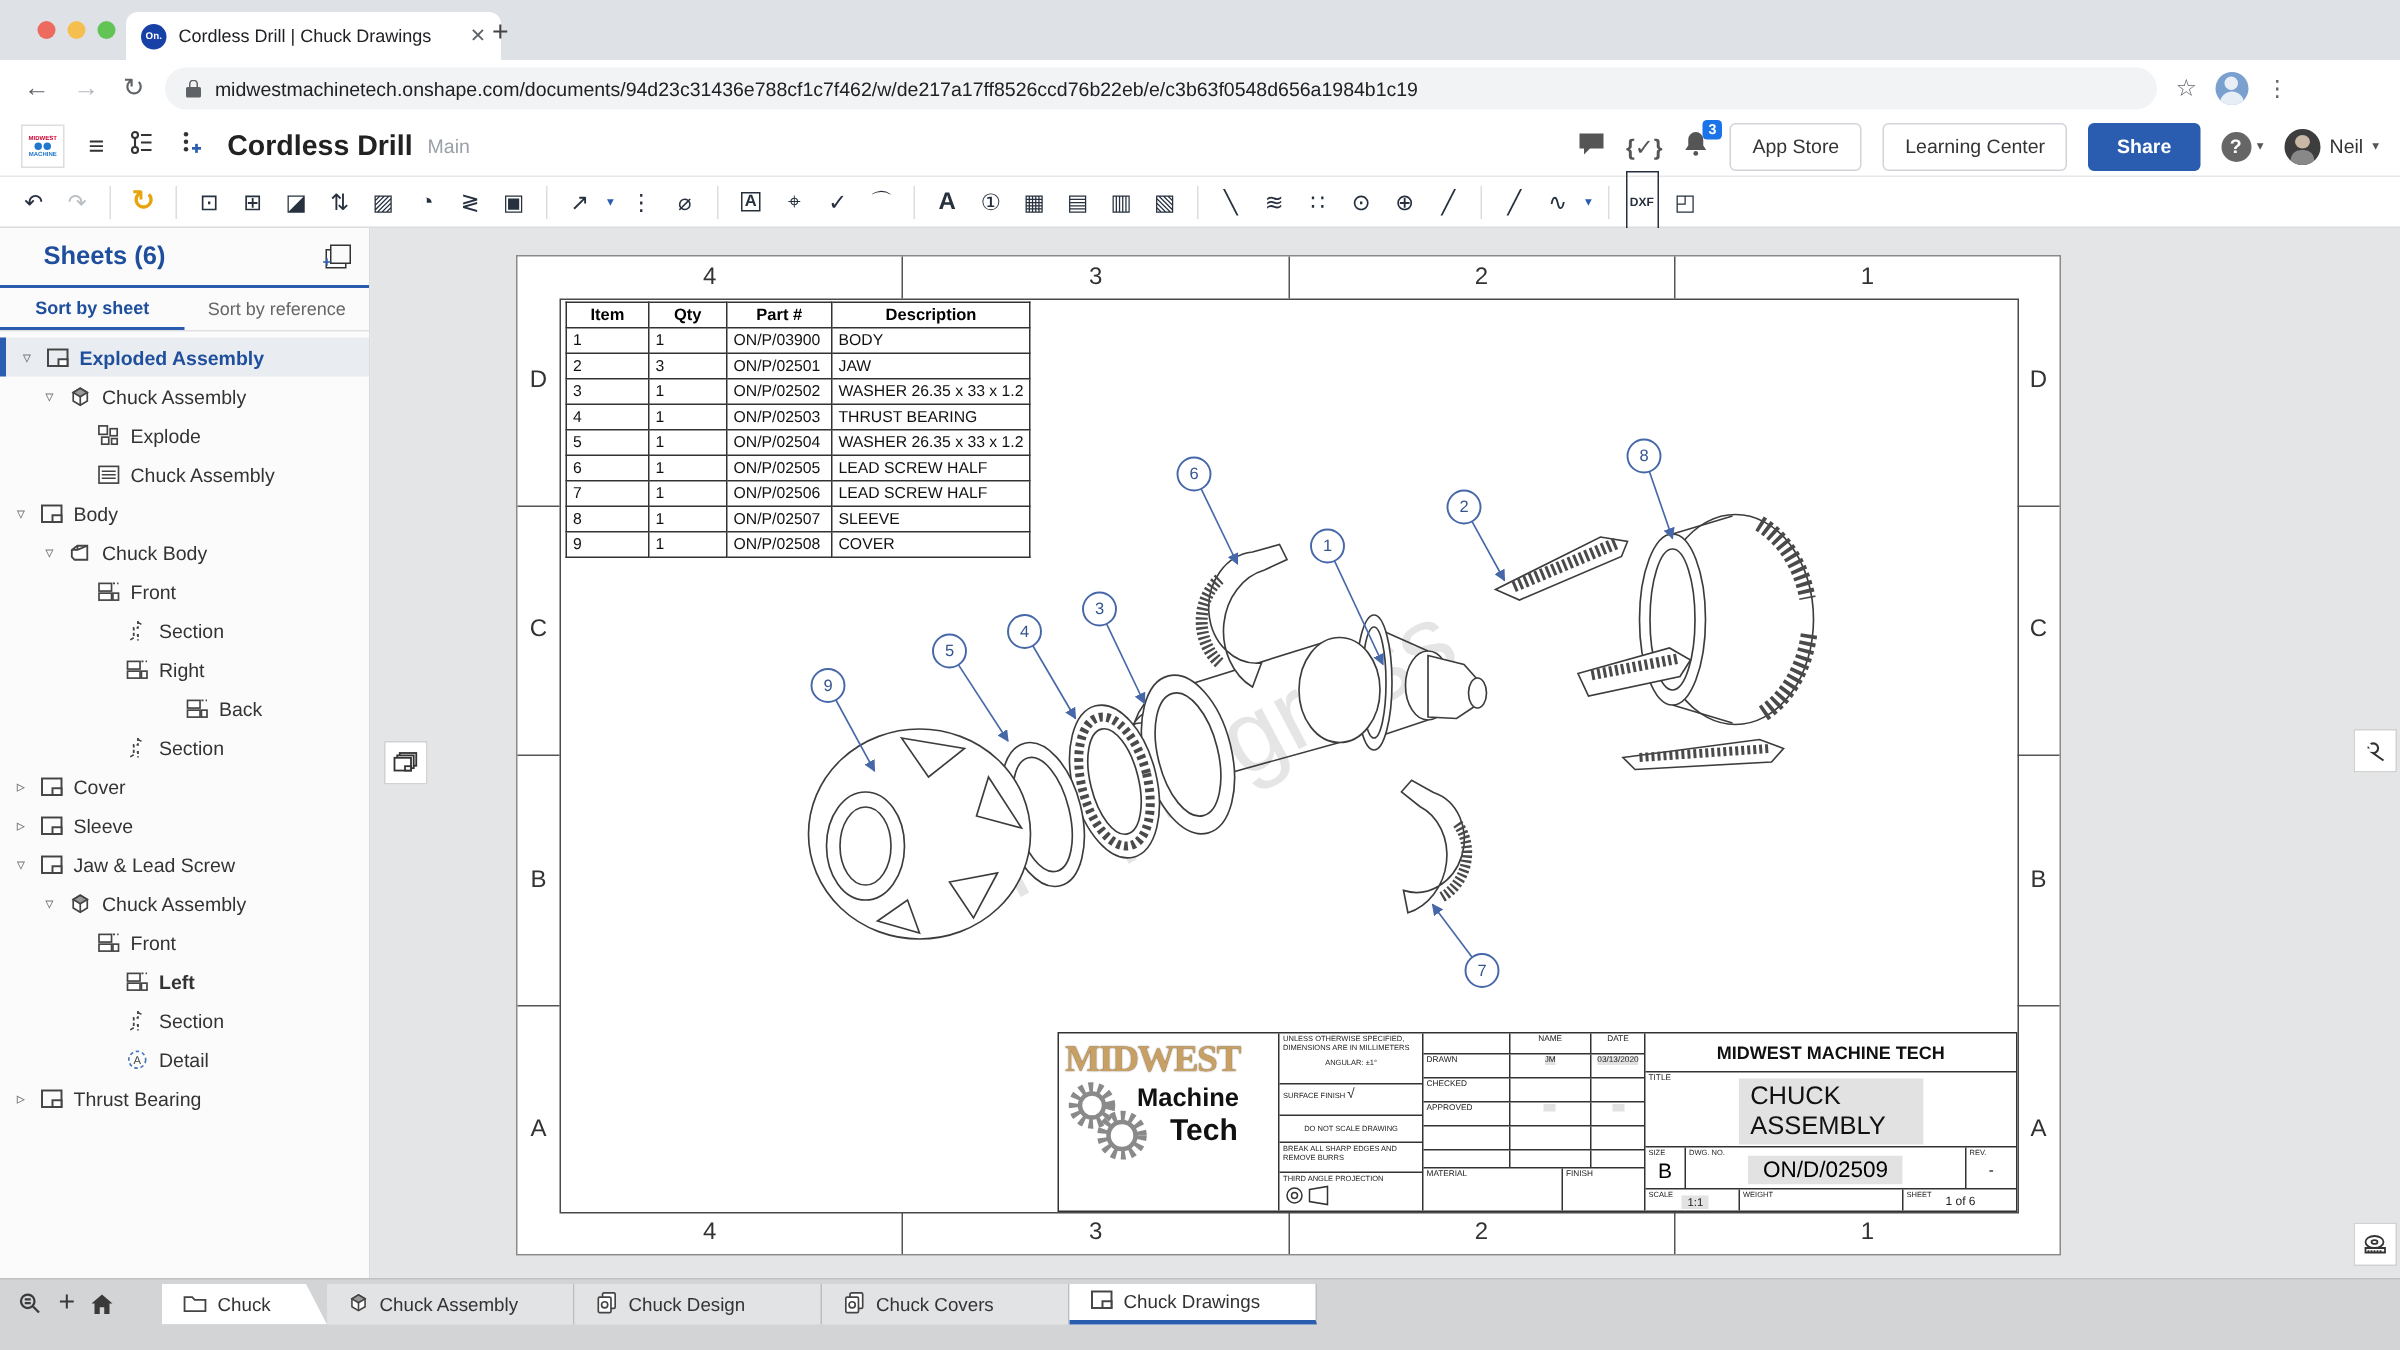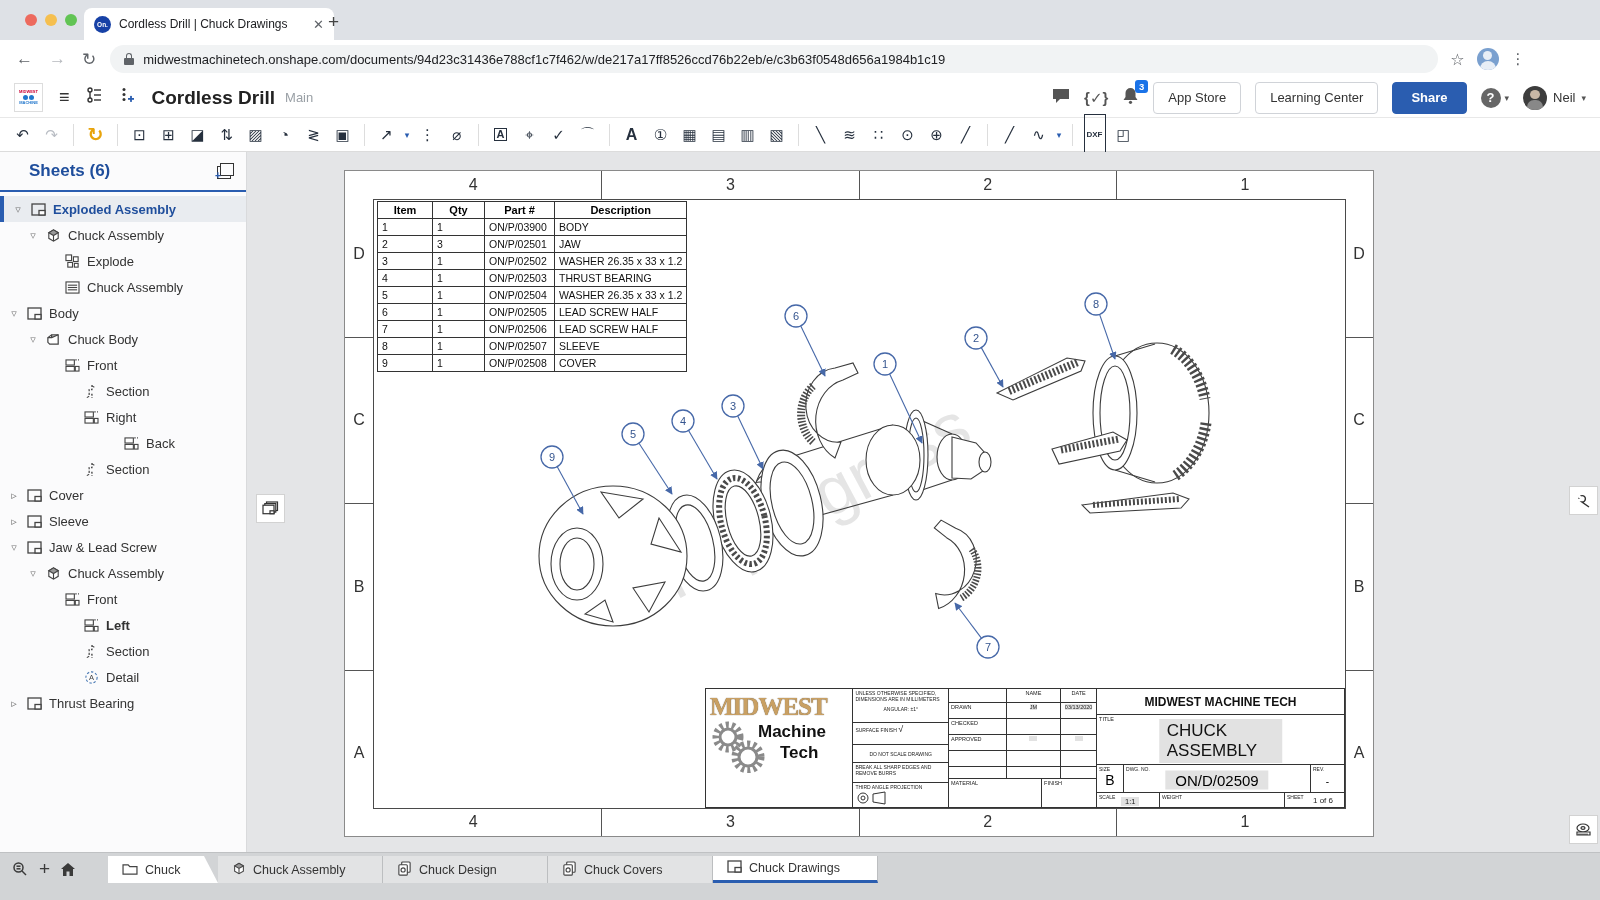--- a/index.html
+++ b/index.html
@@ -113,21 +113,21 @@
   .bln-c{fill:#fff;stroke:#4668a8;stroke-width:1.3;}
   .bln-t{fill:#35558f;font-size:11px;text-anchor:middle;}
   .bln-l{stroke:#4668a8;stroke-width:1.1;fill:none;}
 
   
   #titleblock{position:absolute;left:360px;top:517px;width:640px;height:120px;background:#fff;border:1.4px solid #333;box-sizing:border-box;display:flex;font-family:"Liberation Sans",sans-serif;}
   .tbcol{box-sizing:border-box;}
   #tb-logo{width:147px;position:relative;}
   #tb-logo .mw{position:absolute;left:4px;top:4px;font-family:"Liberation Serif",serif;font-weight:bold;font-size:25px;letter-spacing:-1px;color:#c9a063;text-shadow:0 0 1px #4a3a20;}
   #tb-logo .mc{position:absolute;left:52px;top:33px;font-size:17px;font-weight:bold;color:#111;}
-  #tb-logo .tc{position:absolute;left:74px;top:54px;font-size:17px;font-weight:bold;color:#111;}
+  #tb-logo .tc{position:absolute;left:74px;top:54px;font-size:20px;font-weight:bold;color:#111;}
   #tb-logo svg{position:absolute;left:2px;top:32px;}
   #tb-specs{width:96px;border-left:1px solid #333;display:flex;flex-direction:column;}
   .spec{border-bottom:1px solid #333;font-size:5px;color:#222;padding:1px 2px;box-sizing:border-box;}
   .spec:last-child{border-bottom:none;}
   .spec .ctr{text-align:center;}
   #tb-grid{width:148px;border-left:1px solid #333;display:flex;flex-direction:column;font-size:5.5px;color:#222;}
   .grow{display:flex;border-bottom:1px solid #333;box-sizing:border-box;}
   .grow:last-child{border-bottom:none;}
   .gc{box-sizing:border-box;border-left:1px solid #333;padding:1px 2px;overflow:hidden;}
   .gc:first-child{border-left:none;}
@@ -144,21 +144,21 @@
   .ncell:first-child{border-left:none;}
   .ncell .lab{position:absolute;left:2px;top:1px;font-size:5px;color:#222;}
   #nc-size{width:26px;} #nc-size .v{position:absolute;left:50%;top:55%;transform:translate(-50%,-50%);font-size:14px;}
   #nc-dwg{flex:1;} #nc-dwg .v{position:absolute;left:50%;top:56%;transform:translate(-50%,-50%);font-size:15px;padding:1px 10px;}
   #nc-rev{width:34px;} #nc-rev .v{position:absolute;left:50%;top:58%;transform:translate(-50%,-50%);font-size:10px;}
   .scell{position:relative;border-left:1px solid #333;box-sizing:border-box;font-size:5px;color:#222;}
   .scell:first-child{border-left:none;}
   .scell .lab{position:absolute;left:2px;top:1px;}
   #sc-scale{width:62px;} #sc-scale .v{position:absolute;left:24px;top:4px;font-size:7.5px;padding:0 4px;}
   #sc-weight{flex:1;}
-  #sc-sheet{width:60px;text-align:center;} #sc-sheet .v{position:absolute;left:28px;top:3px;font-size:8px;}
+  #sc-sheet{width:76px;text-align:center;} #sc-sheet .v{position:absolute;left:28px;top:3px;font-size:8px;}
 
   
   .fbtn{position:absolute;width:27px;height:27px;background:#fff;border:1px solid #d2d2d2;display:flex;align-items:center;justify-content:center;}
   #flyout-btn{left:9px;top:342px;}
   #wrench-btn{right:2px;top:334px;}
   #measure-btn{right:2px;bottom:8px;}
 
   
   #bottombar{position:absolute;left:0;top:852px;width:1600px;height:48px;background:#d2d4d6;border-top:1px solid #bfc1c3;}
   #bb-icons{position:absolute;left:0;top:3px;height:26px;display:flex;align-items:center;gap:10px;padding-left:12px;}
@@ -324,20 +324,24 @@
 
   <div id="main">
     <aside id="sidebar">
       <div id="sbhead">
         <span id="sbtitle">Sheets (6)</span>
         <span id="addsheet">
             <span class="p2"></span>
             <span class="p1"></span>
             <span class="pl">+</span>
           </span>
+      </div>
+      <div id="sbtabs">
+        <div class="sbtab on">Sort by sheet</div>
+        <div class="sbtab">Sort by reference</div>
       </div>
       <div id="tree">
           <div class="trow sel" style="padding-left: 8px;">
             <span class="caret">▿</span>
             <span class="ticn">
               <svg width="15" height="13" viewBox="0 0 15 13" fill="none" stroke="#444" stroke-width="1.3">
                 <rect x="1" y="1" width="13" height="11"></rect>
                 <rect x="8" y="7.5" width="6" height="4.5" fill="#fff"></rect>
               </svg>
             </span>

